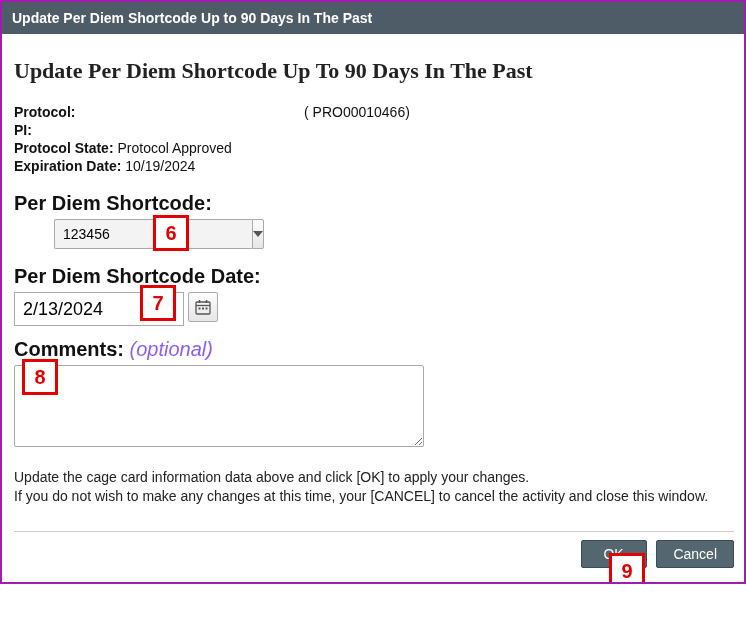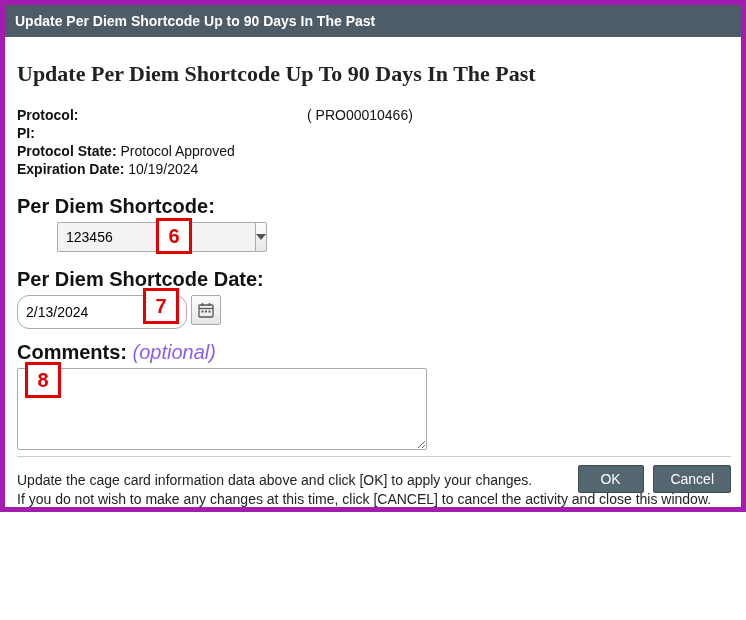--- a/index.html
+++ b/index.html
@@ -5,22 +5,22 @@
   * { box-sizing: border-box; }
   html, body { margin: 0; padding: 0; }
   body {
     font-family: Arial, Helvetica, sans-serif;
     font-size: 14px;
     color: #111;
     background: #fff;
   }
   .window {
     width: 746px;
-    height: 512px;
-    border: 5px solid #a21caf;
+    height: 584px;
+    border: 2px solid #a21caf;
     background: #fff;
     position: relative;
     overflow: hidden;
   }
   .titlebar {
     background: #4d5c66;
     color: #fff;
     font-weight: bold;
     font-size: 14px;
     padding: 8px 10px;
@@ -73,22 +73,22 @@
     width: 0; height: 0;
     border-left: 5px solid transparent;
     border-right: 5px solid transparent;
     border-top: 6px solid #555;
   }
   .date-row { display: inline-flex; align-items: stretch; height: 30px; }
   .date-input {
     width: 170px;
     border: 1px solid #aaa;
     padding: 16px 8px;
-    font-size: 14px;
-    border-radius: 12px;
+    font-size: 18px;
+    border-radius: 0;
   }
   .date-btn {
     width: 30px;
     margin-left: 4px;
     border: 1px solid #aaa;
     background: linear-gradient(#fdfdfd, #e6e6e6);
     border-radius: 2px;
     display: flex;
     align-items: center;
     justify-content: center;
@@ -202,21 +202,21 @@
     <div class="field-block">
       <label class="field-label">
         <span>Comments:</span>
         <span class="optional">(optional)</span>
       </label>
       <textarea class="comments-area" style=""></textarea>
     </div>
 
     <div class="instructions">
       <div>Update the cage card information data above and click [OK] to apply your changes.</div>
-      <div>If you do not wish to make any changes at this time, click [CANCEL] to cancel the activity and close this window.</div>
+      <div>If you do not wish to make any changes at this time, your [CANCEL] to cancel the activity and close this window.</div>
     </div>
 
   </div>
 
   <div class="footer">
     <hr class="footer-rule">
     <div class="btn-row">
       <button class="btn">OK</button>
       <button class="btn">Cancel</button>
     </div>

